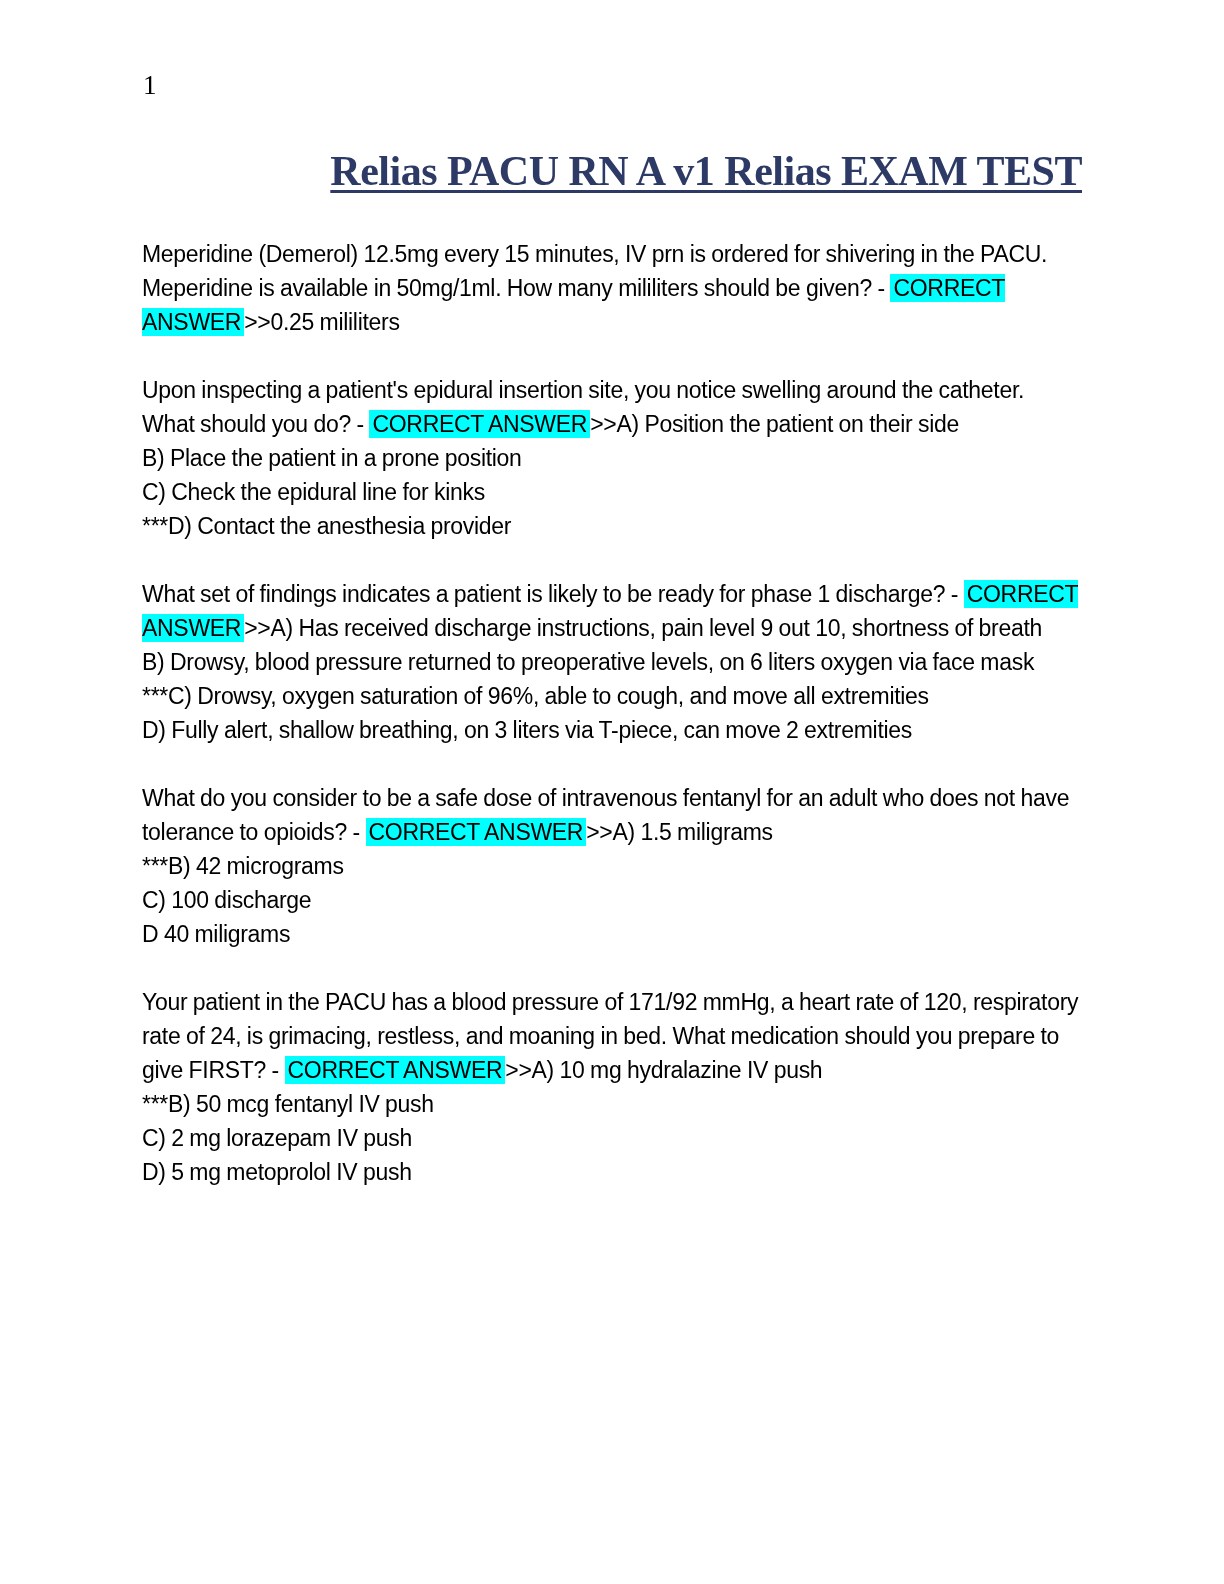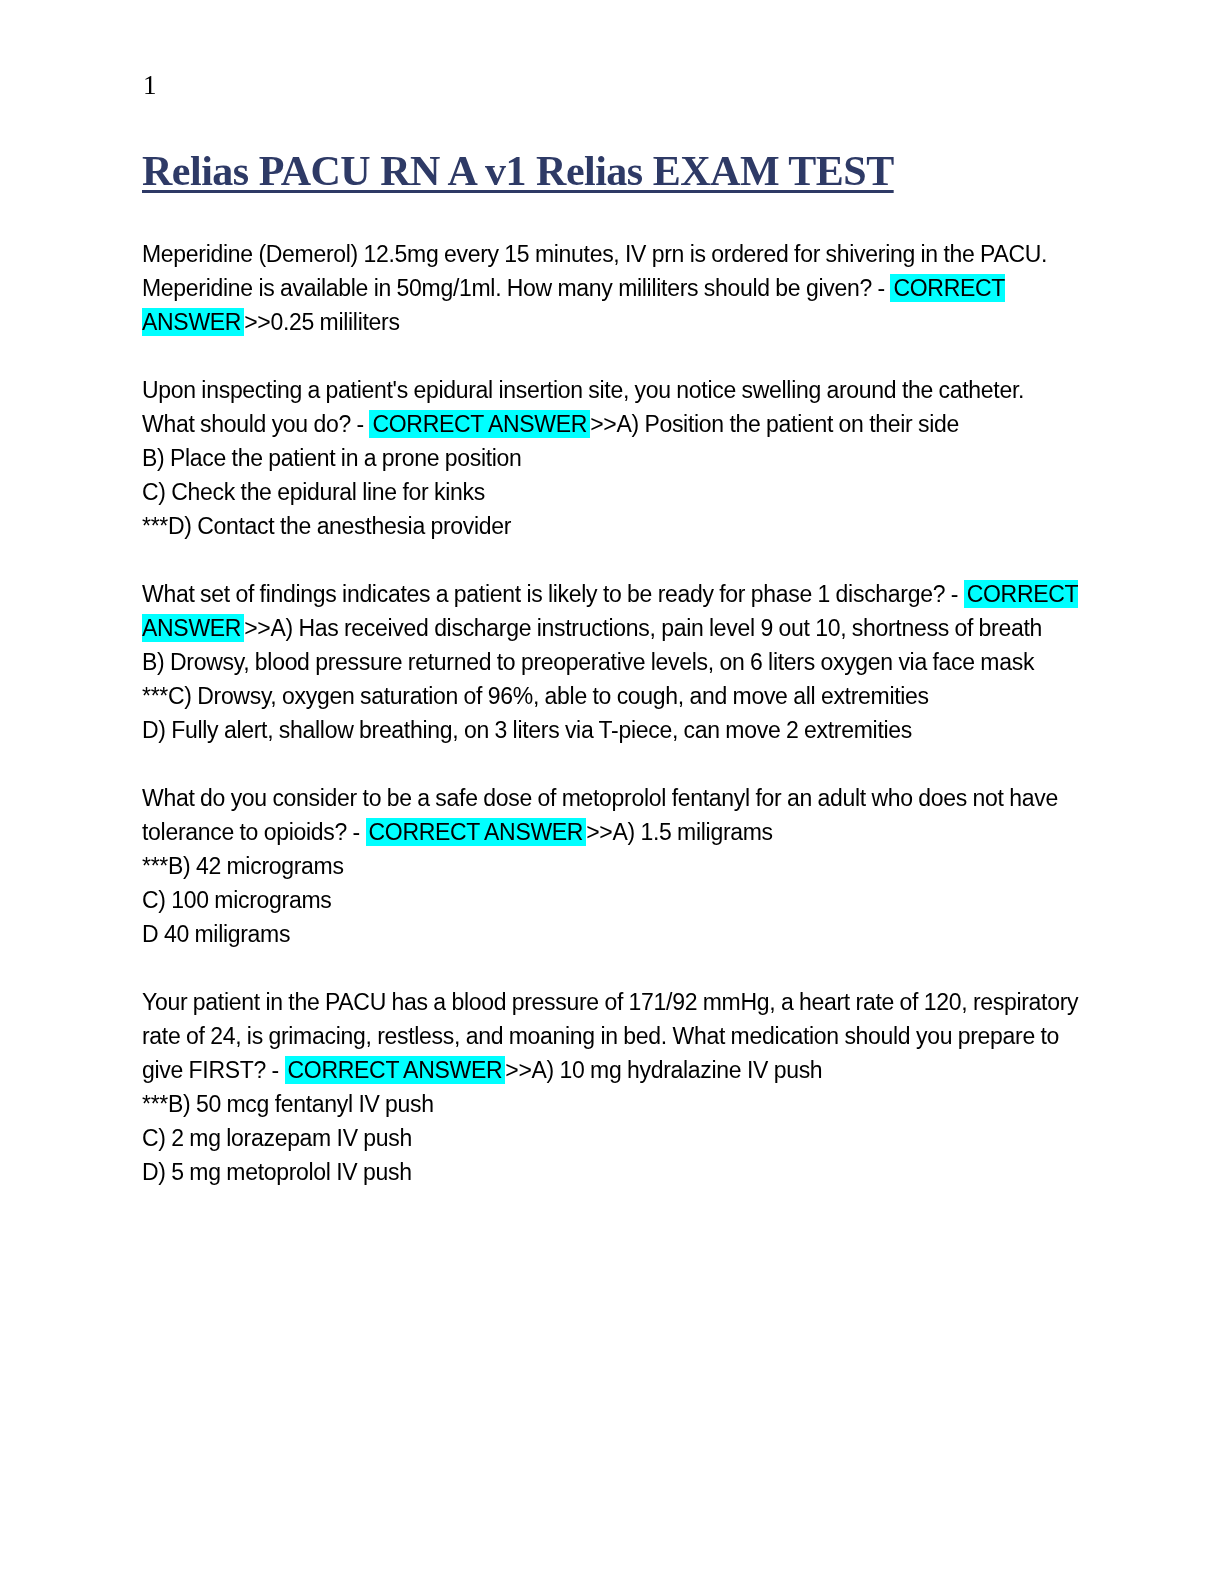--- a/index.html
+++ b/index.html
@@ -30,21 +30,21 @@
     position: absolute;
     left: 142px;
     top: 146px;
     width: 940px;
   }
   .title {
     font-family: "Liberation Serif", serif;
     font-weight: bold;
     font-size: 42px;
     line-height: 50px;
-    text-align: left;
+    text-align: right;
     color: var(--title-color);
     margin: 0 0 41px 0;
     letter-spacing: -0.5px;
   }
   .title .tline {
     display: block;
     text-decoration: underline;
     text-decoration-thickness: 3px;
     text-underline-offset: 5px;
   }
@@ -76,18 +76,18 @@
     <h1 class="title">
         <span class="tline">Relias PACU RN A v1 Relias EXAM TEST</span>
       </h1>
 
     <p class="qa"><span>Meperidine (Demerol) 12.5mg every 15 minutes, IV prn is ordered for shivering in the PACU. Meperidine is available in 50mg/1ml. How many mililiters should be given? - </span><mark class="hl">CORRECT ANSWER</mark><span>&gt;&gt;0.25 mililiters</span></p>
 
     <p class="qa"><span>Upon inspecting a patient's epidural insertion site, you notice swelling around the catheter. What should you do? - </span><mark class="hl">CORRECT ANSWER</mark><span>&gt;&gt;A) Position the patient on their side</span><span class="opt-line">B) Place the patient in a prone position</span><span class="opt-line">C) Check the epidural line for kinks</span><span class="opt-line">***D) Contact the anesthesia provider</span></p>
 
     <p class="qa"><span>What set of findings indicates a patient is likely to be ready for phase 1 discharge? - </span><mark class="hl">CORRECT ANSWER</mark><span>&gt;&gt;A) Has received discharge instructions, pain level 9 out 10, shortness of breath</span><span class="opt-line">B) Drowsy, blood pressure returned to preoperative levels, on 6 liters oxygen via face mask</span><span class="opt-line">***C) Drowsy, oxygen saturation of 96%, able to cough, and move all extremities</span><span class="opt-line">D) Fully alert, shallow breathing, on 3 liters via T-piece, can move 2 extremities</span></p>
 
-    <p class="qa"><span>What do you consider to be a safe dose of metoprolol fentanyl for an adult who does not have tolerance to opioids? - </span><mark class="hl">CORRECT ANSWER</mark><span>&gt;&gt;A) 1.5 miligrams</span><span class="opt-line">***B) 42 micrograms</span><span class="opt-line">C) 100 micrograms</span><span class="opt-line">D 40 miligrams</span></p>
+    <p class="qa"><span>What do you consider to be a safe dose of intravenous fentanyl for an adult who does not have tolerance to opioids? - </span><mark class="hl">CORRECT ANSWER</mark><span>&gt;&gt;A) 1.5 miligrams</span><span class="opt-line">***B) 42 micrograms</span><span class="opt-line">C) 100 discharge</span><span class="opt-line">D 40 miligrams</span></p>
 
     <p class="qa"><span>Your patient in the PACU has a blood pressure of 171/92 mmHg, a heart rate of 120, respiratory rate of 24, is grimacing, restless, and moaning in bed. What medication should you prepare to give FIRST? - </span><mark class="hl">CORRECT ANSWER</mark><span>&gt;&gt;A) 10 mg hydralazine IV push</span><span class="opt-line">***B) 50 mcg fentanyl IV push</span><span class="opt-line">C) 2 mg lorazepam IV push</span><span class="opt-line">D) 5 mg metoprolol IV push</span></p>
 
   </div>
 </div>
 
 </body></html>

